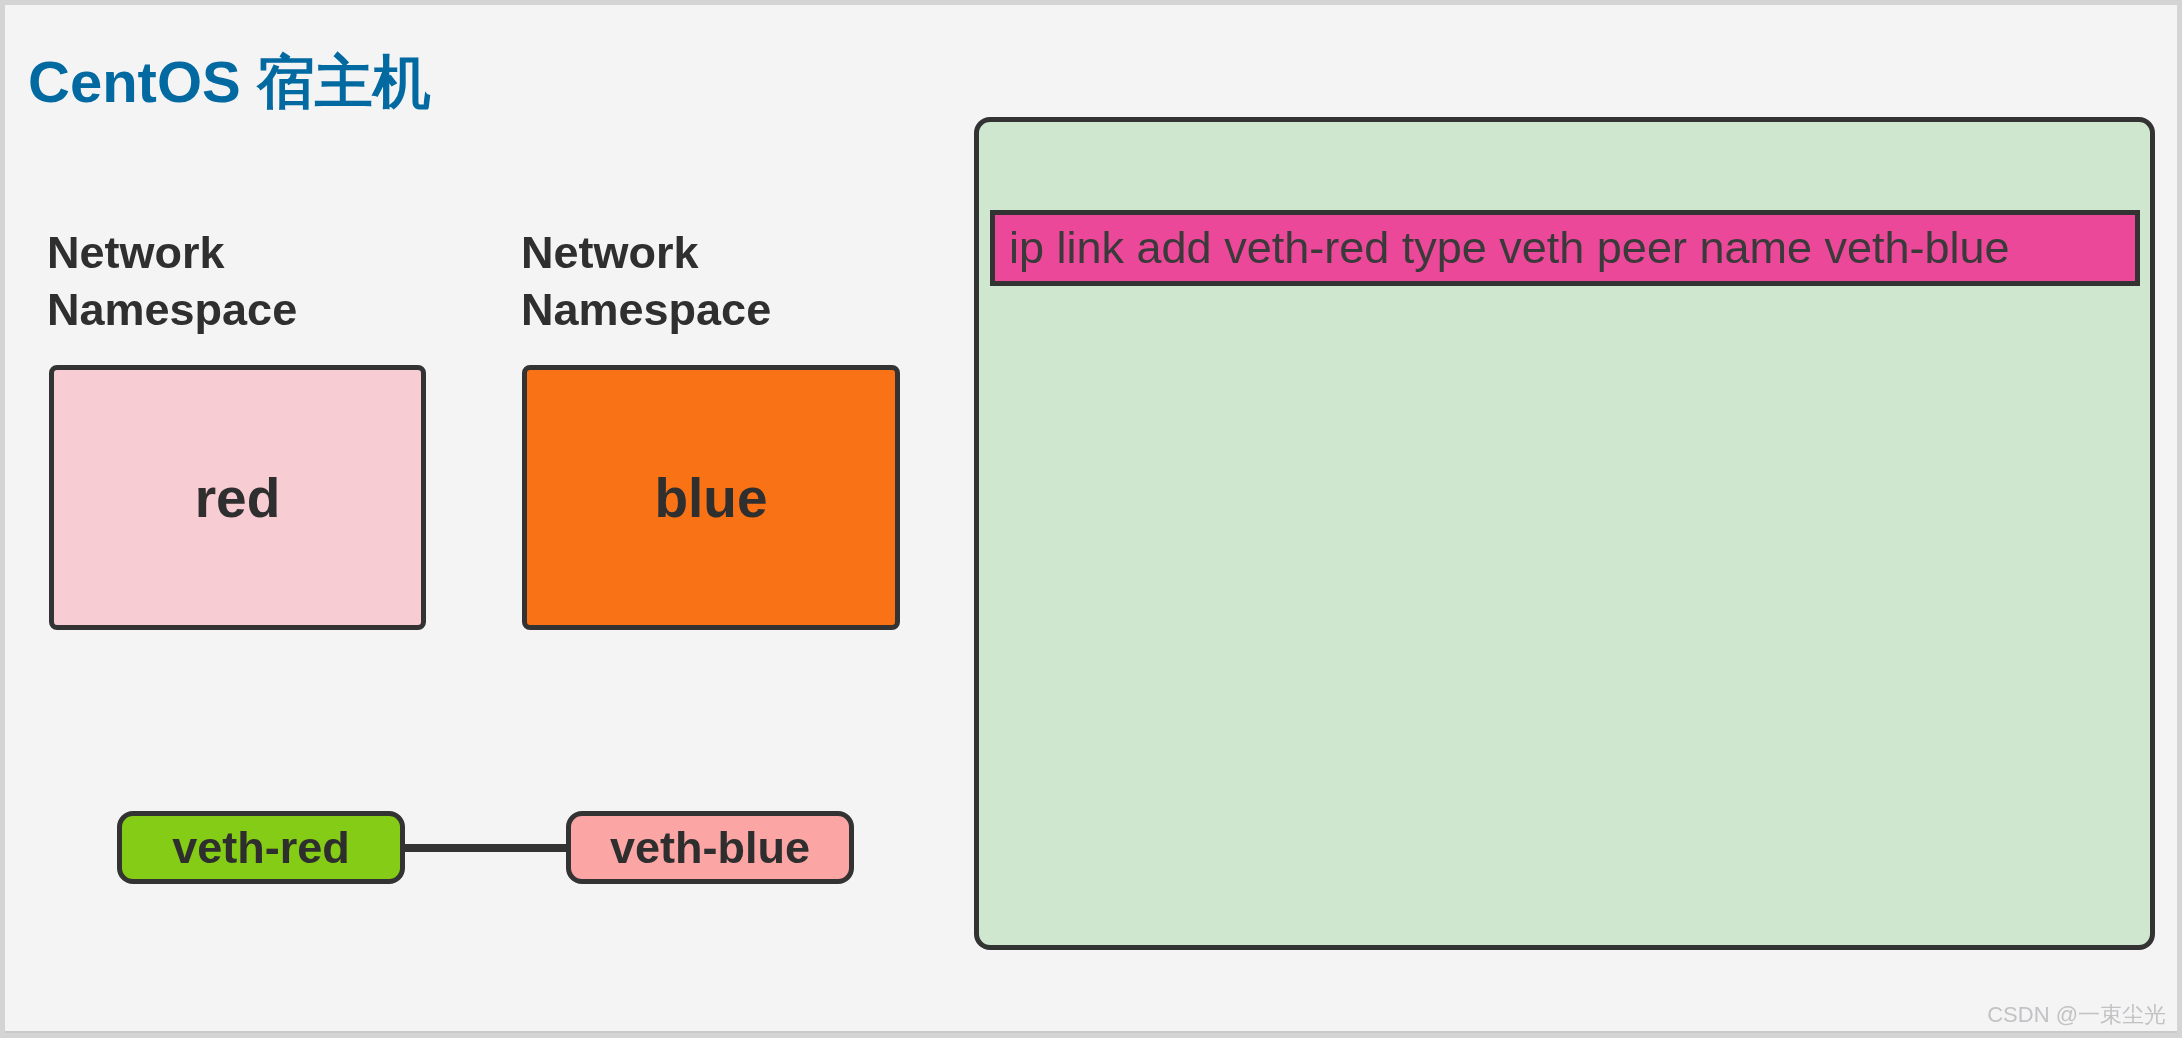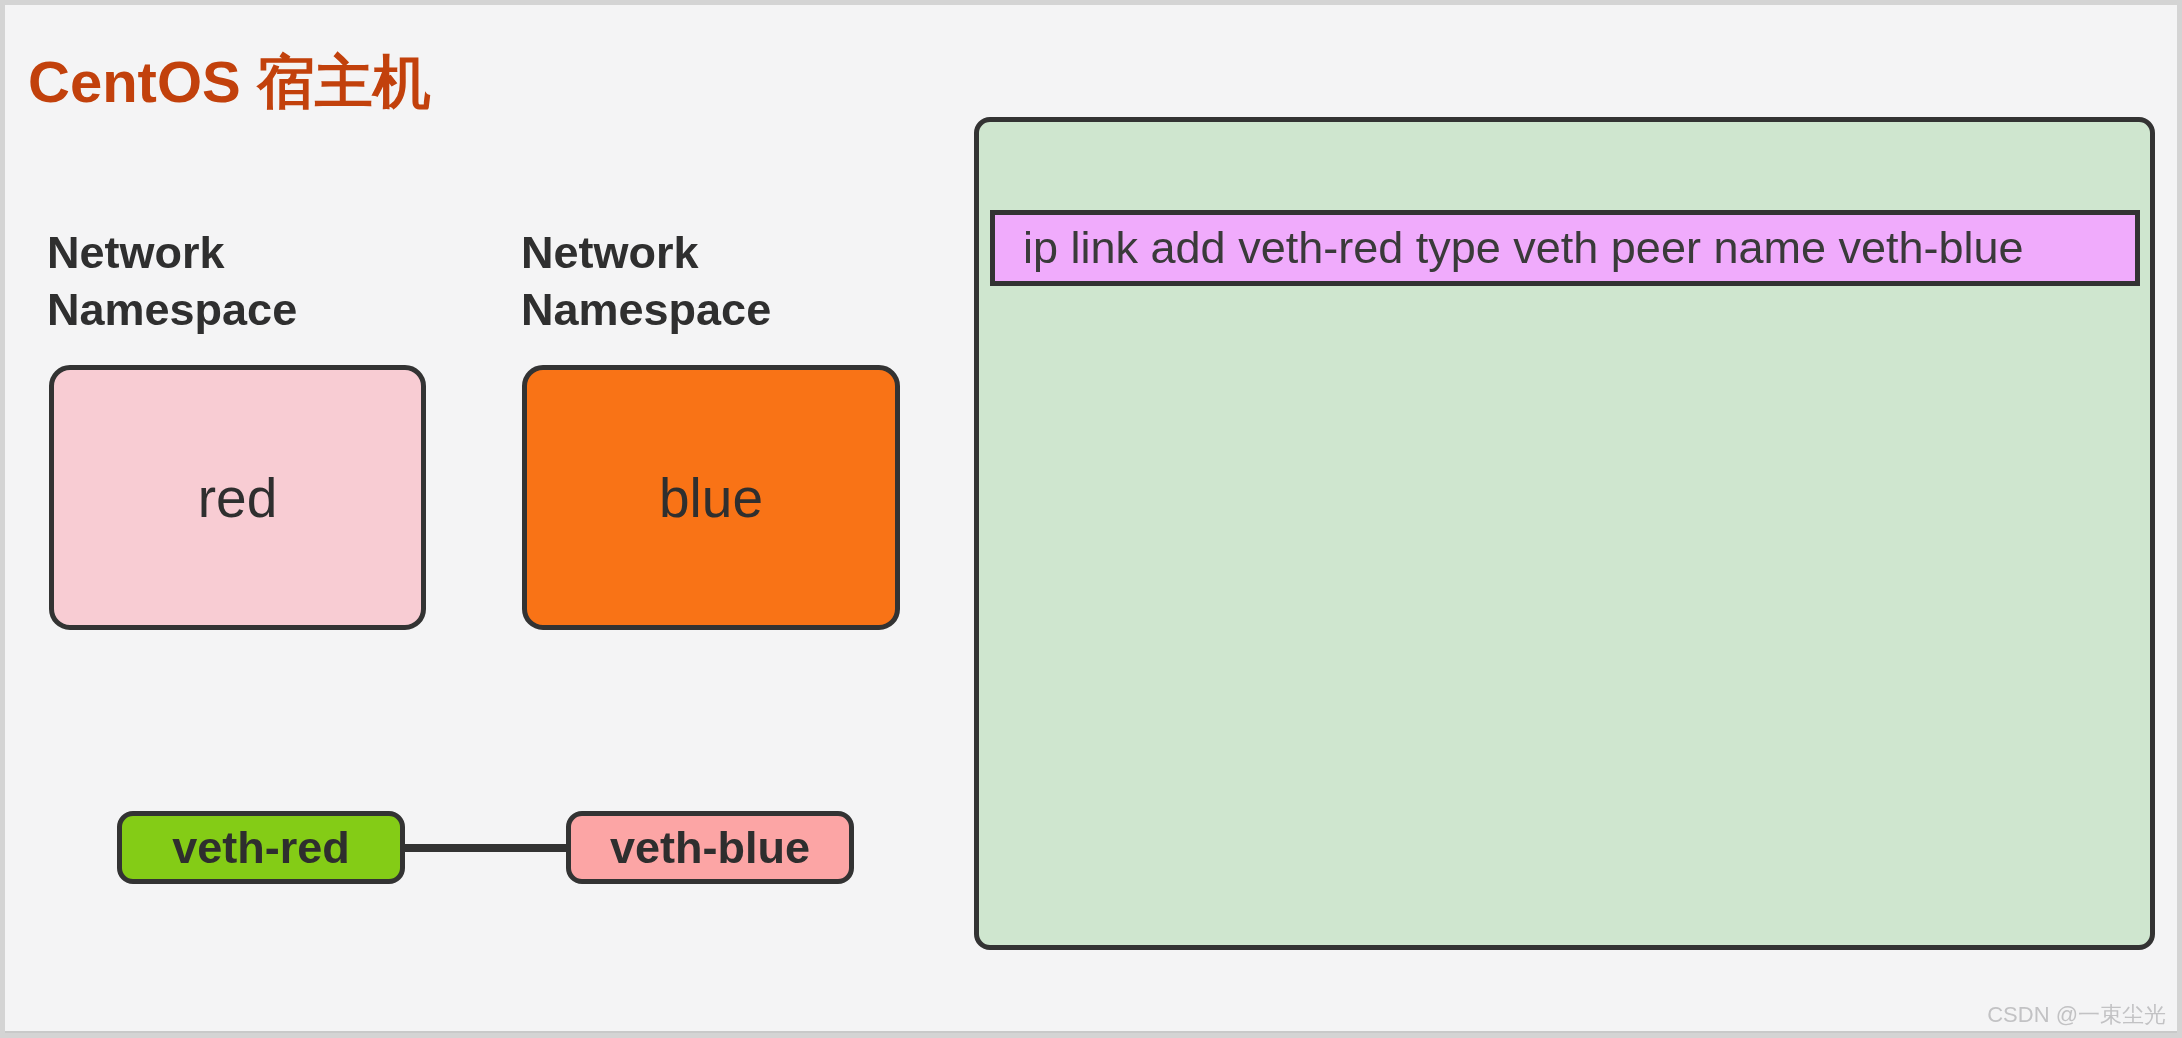--- a/index.html
+++ b/index.html
@@ -13,21 +13,21 @@
     color: #2f2f2f;
     overflow: hidden;
     box-shadow: inset 0 0 0 5px #d4d4d4, inset 0 -7px 0 #c9c9c9;
   }
 
   .host-title {
     position: absolute;
     left: 28px; top: 44px;
     font-size: 58px;
     font-weight: bold;
-    color: #c2410c;
+    color: #0369a1;
     white-space: nowrap;
   }
 
   .ns-label {
     position: absolute;
     top: 224px;
     width: 380px;
     text-align: left;
     font-size: 45px;
     line-height: 57px;
@@ -36,26 +36,26 @@
     white-space: pre-line;
   }
   .ns-label.red  { left: 47px; }
   .ns-label.blue { left: 521px; }
 
   .ns-box {
     position: absolute;
     top: 365px;
     height: 265px;
     border: 5px solid #333333;
-    border-radius: 21px;
+    border-radius: 8px;
     display: flex;
     align-items: center;
     justify-content: center;
     font-size: 55px;
-    font-weight: 400;
+    font-weight: 700;
     color: #2f2f2f;
     z-index: 1;
   }
   .ns-box.red  { left: 49px;  width: 377px; background: #f8ccd3; }
   .ns-box.blue { left: 522px; width: 378px; background: #f97316; }
 
   .connector {
     position: absolute;
     left: 402px; top: 844px;
     width: 167px; height: 8px;
@@ -96,25 +96,25 @@
     width: 1181px; height: 833px;
     background: #cfe6cf;
     border: 5px solid #333333;
     border-radius: 16px;
   }
 
   .command-box {
     position: absolute;
     left: 990px; top: 210px;
     width: 1150px; height: 76px;
-    background: #f0abfc;
+    background: #ec4899;
     border: 5px solid #333333;
     display: flex;
     align-items: center;
-    padding-left: 28px;
+    padding-left: 14px;
     font-size: 45px;
     color: #3a3a3a;
     white-space: nowrap;
     overflow: hidden;
     z-index: 2;
   }
 
   .watermark {
     position: absolute;
     right: 16px; top: 1000px;

